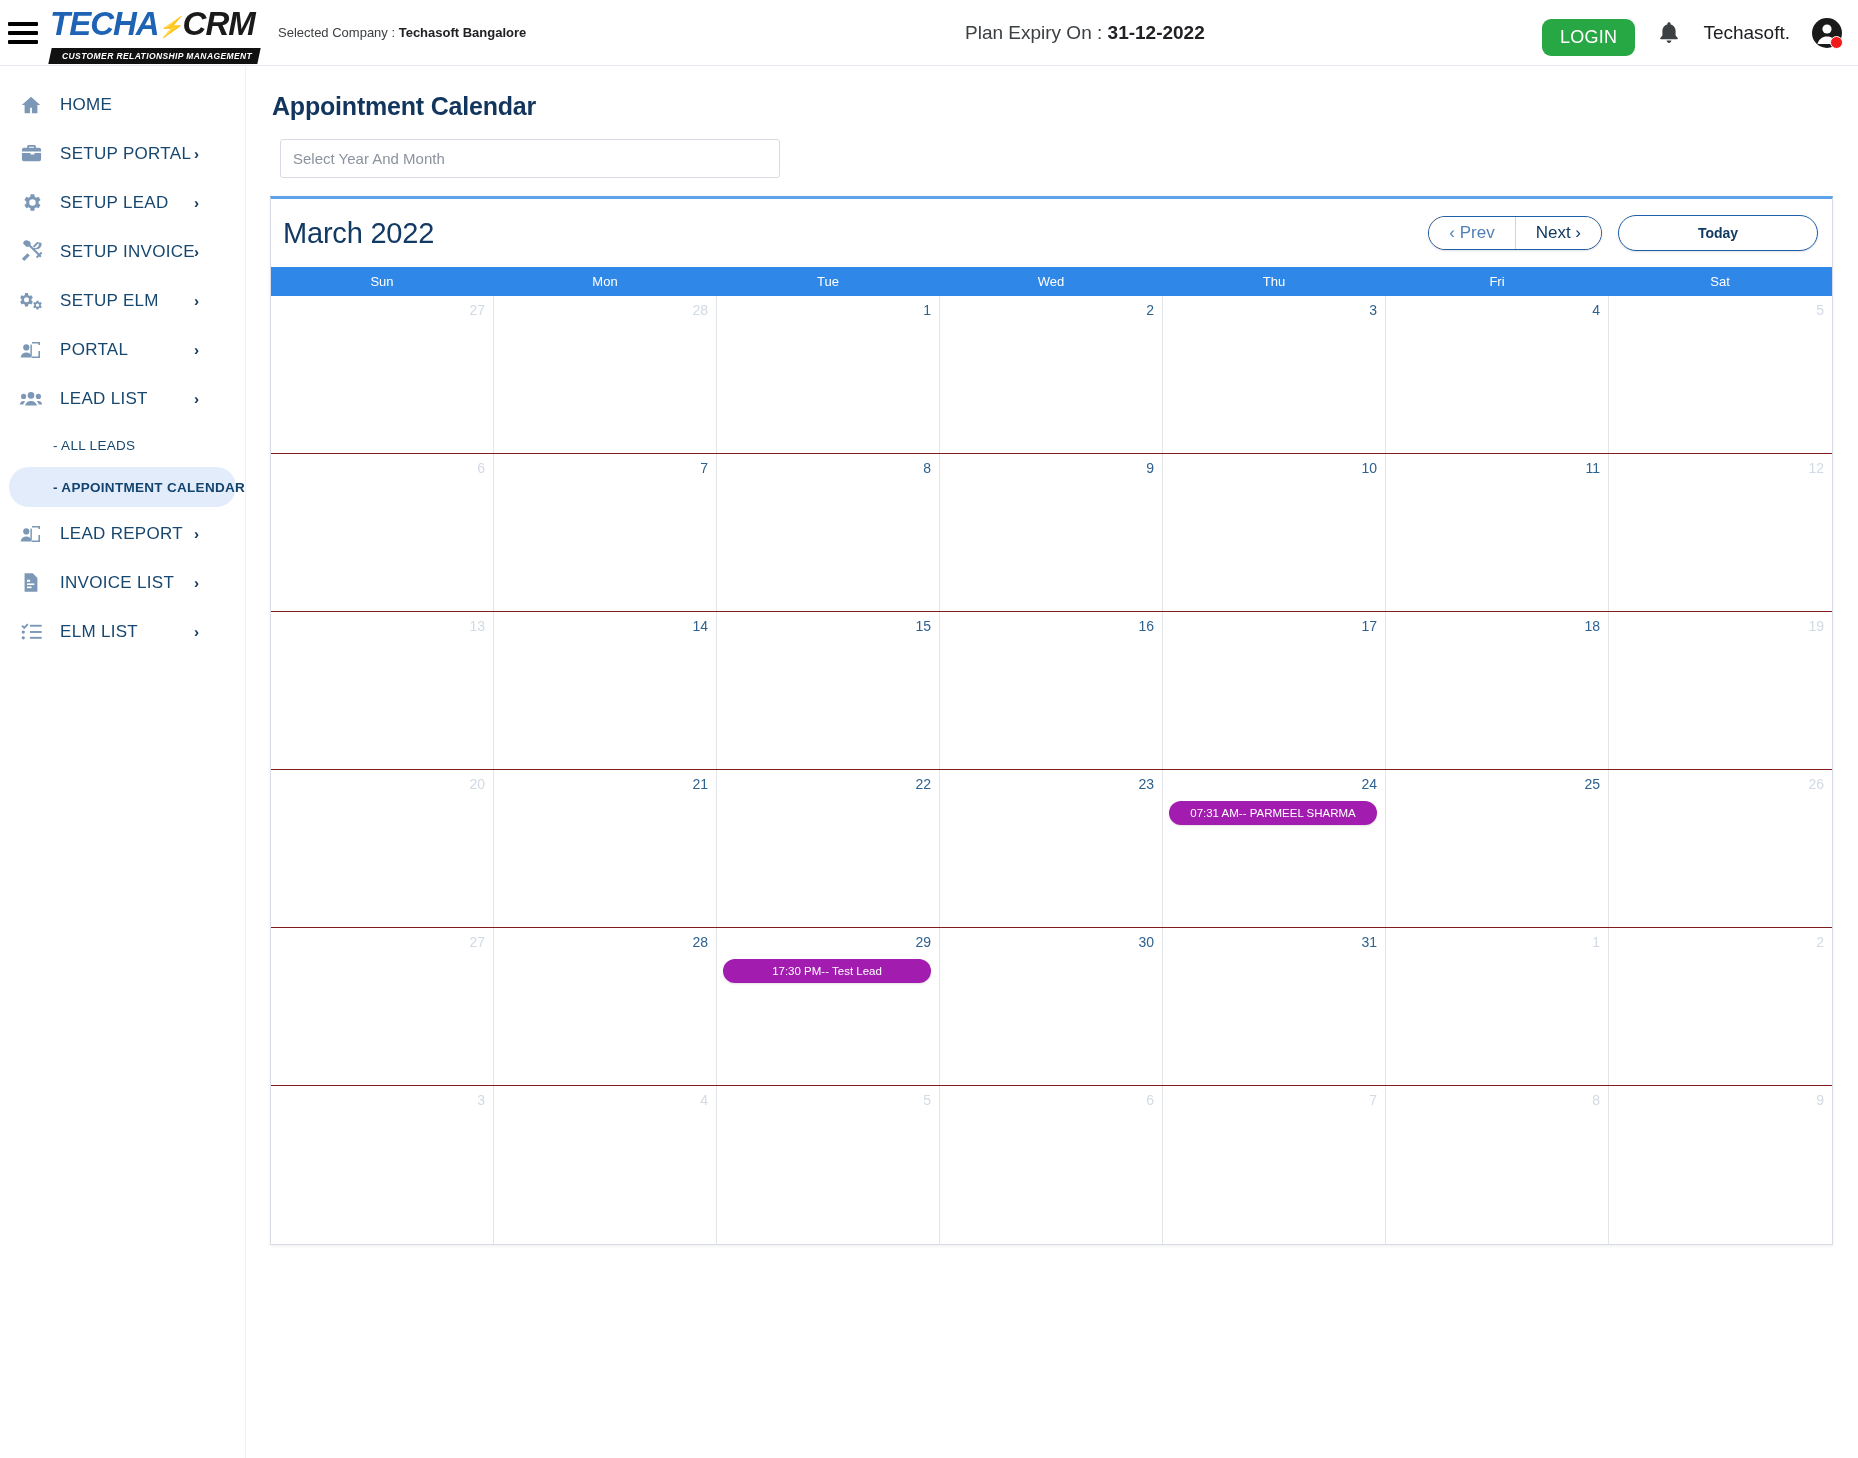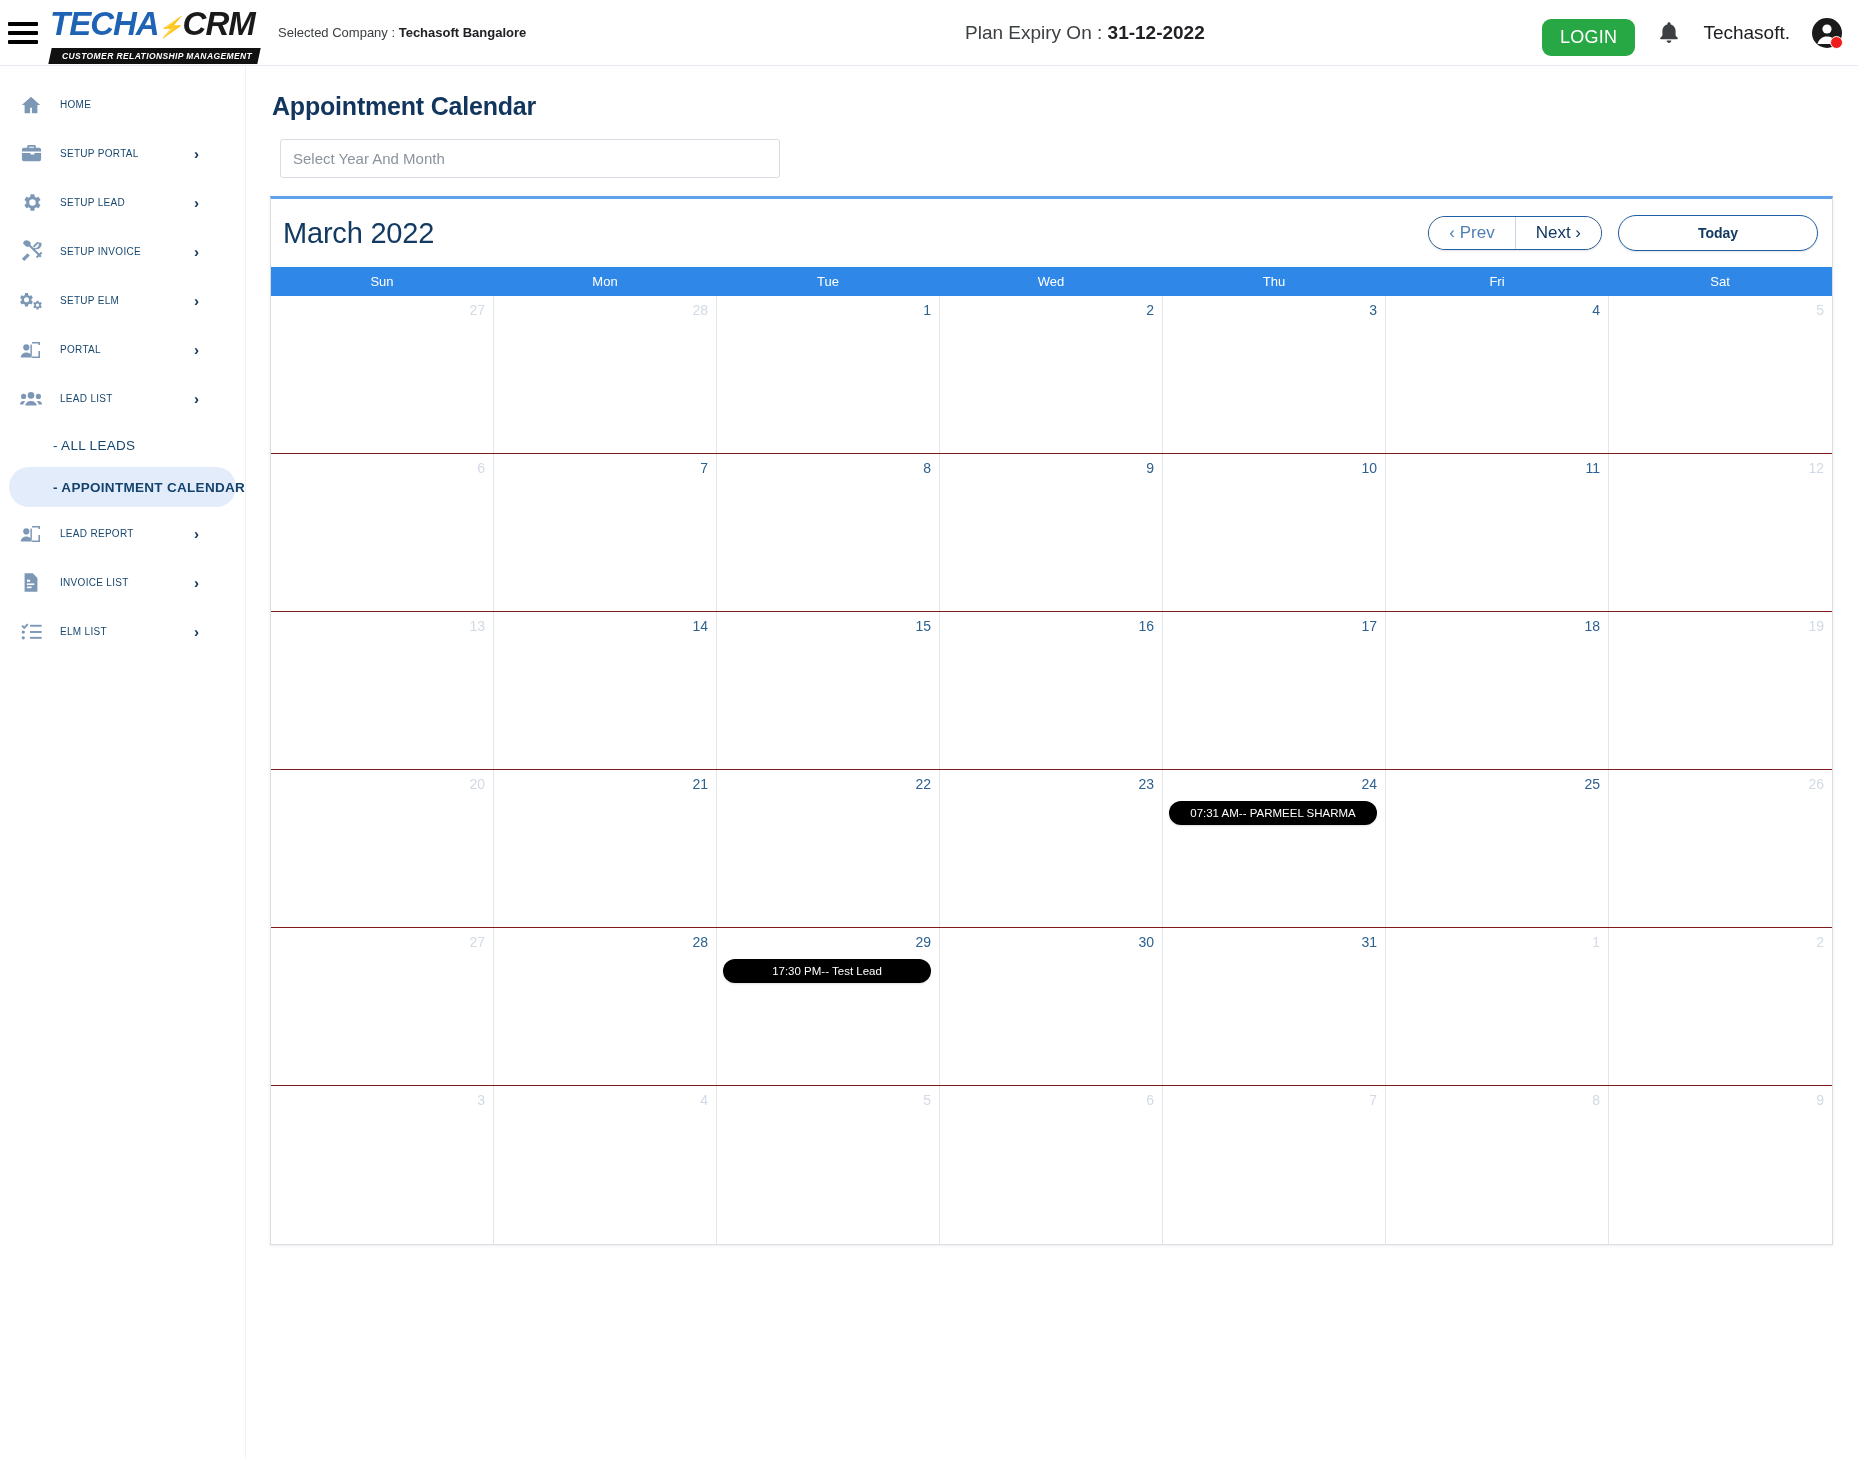--- a/index.html
+++ b/index.html
@@ -153,21 +153,21 @@
   }
   .nav-icon {
     width: 26px; height: 26px;
     flex: 0 0 26px;
     display: flex;
     align-items: center;
     justify-content: center;
     margin-right: 16px;
   }
   .nav-label {
-    font-size: 10px;
+    font-size: 17px;
     letter-spacing: 0.3px;
     color: #17476f;
     white-space: nowrap;
   }
   .nav-chevron {
     position: absolute;
     right: 46px;
     font-size: 15px;
     font-weight: bold;
     color: #10365a;
@@ -313,21 +313,21 @@
   .day-num {
     text-align: right;
     font-size: 14px;
     color: #2d618f;
     line-height: 1.2;
   }
   .day-cell.other .day-num { color: #d2dae4; }
 
   .event {
     margin-top: 8px;
-    background: #000000;
+    background: #a21caf;
     color: #ffffff;
     font-size: 11.5px;
     border-radius: 14px;
     padding: 6px 10px;
     text-align: center;
     white-space: nowrap;
     overflow: hidden;
     text-overflow: ellipsis;
     cursor: pointer;
     box-shadow: 0 1px 2px rgba(0,0,0,0.12);

